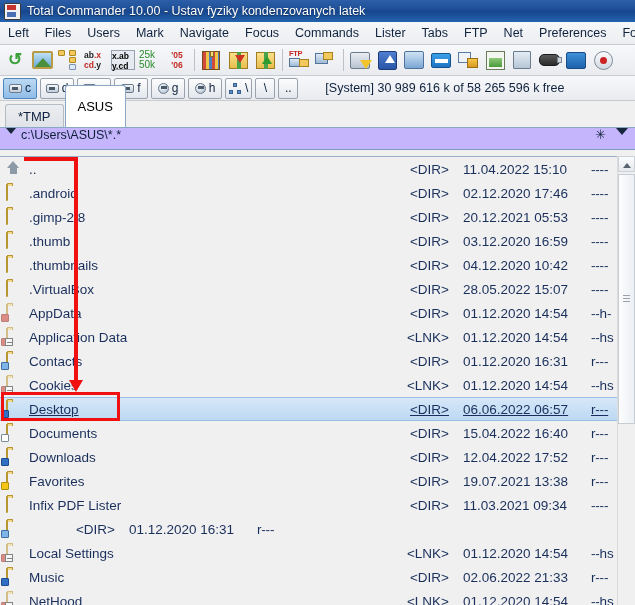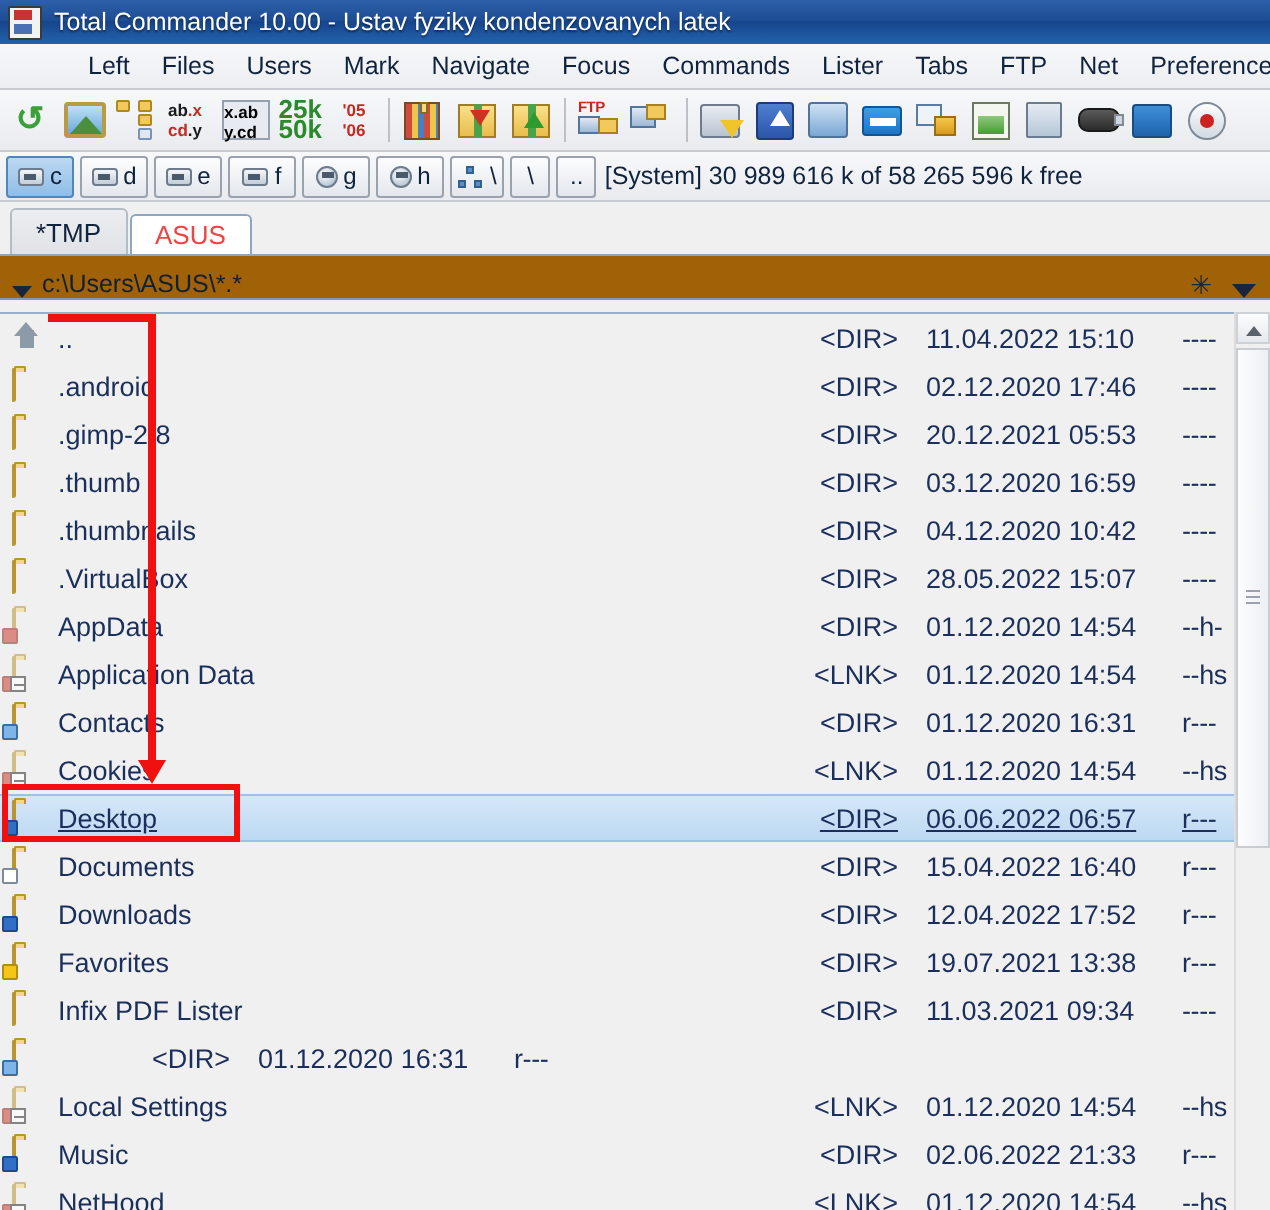--- a/index.html
+++ b/index.html
@@ -31,21 +31,20 @@
   }
 
   
   .menubar{
     height:23px;
     background:linear-gradient(to bottom,#f6f7f9 0%,#eceef1 100%);
     border-bottom:1px solid #c8ccd1;
     display:flex;align-items:center;
     box-sizing:border-box;
     overflow:hidden;
-    padding-left:36px;
   }
   .menuitem{
     font-size:12.5px;color:#10233e;padding:2px 8px;white-space:nowrap;cursor:default;
   }
 
   
   .toolbar{
     height:31px;
     background:linear-gradient(to bottom,#f7f8fa 0%,#e9ebef 100%);
     border-bottom:1px solid #c8ccd1;
@@ -65,21 +64,21 @@
   .g-tree{width:22px;height:20px;position:relative;}
   .g-tree i{position:absolute;width:7px;height:6px;background:#f2c95c;border:1px solid #b08820;box-sizing:border-box;border-radius:1px;}
   .g-tree i:nth-child(1){left:0;top:0;}
   .g-tree i:nth-child(2){left:11px;top:0;}
   .g-tree i:nth-child(3){left:11px;top:7px;}
   .g-tree i:nth-child(4){left:11px;top:14px;background:#dfe9f5;border-color:#7a93b5;}
   .g-abx{width:24px;height:20px;font-size:8.5px;line-height:10px;font-weight:bold;text-align:left;}
   .g-abx span.r{color:#c42a22;}
   .g-abx span.d{color:#1b1b1b;}
   .g-abx2{width:24px;height:20px;font-size:8.5px;line-height:10px;font-weight:bold;text-align:left;background:#e7eaf0;border:1px solid #96a0ae;box-sizing:border-box;}
-  .g-k{width:22px;height:20px;font-size:13px;line-height:10px;font-weight:bold;color:#2b8a2b;text-align:right;}
+  .g-k{width:22px;height:20px;font-size:10px;line-height:10px;font-weight:normal;color:#2b8a2b;text-align:left;}
   .g-y{width:20px;height:20px;font-size:8.5px;line-height:10px;font-weight:bold;color:#c42a22;text-align:center;}
   .g-zip{width:18px;height:19px;background:repeating-linear-gradient(to right,#d14a3c 0 3px,#f0c64a 3px 6px,#4a7fc1 6px 9px);border:1px solid #7a4a20;box-sizing:border-box;position:relative;}
   .g-zip:after{content:"";position:absolute;left:7px;top:-1px;width:4px;height:6px;background:#f7d97a;border:1px solid #8a6a20;box-sizing:border-box;}
   .g-pack{width:19px;height:17px;background:linear-gradient(#fbe08a,#e8bd4c);border:1px solid #a07c22;box-sizing:border-box;position:relative;}
   .g-pack:after{content:"";position:absolute;left:7px;top:-1px;width:4px;height:17px;background:#4aa34a;}
   .g-pack.dn:before{content:"";position:absolute;left:5px;top:2px;width:0;height:0;border-left:5px solid transparent;border-right:5px solid transparent;border-top:8px solid #cc3322;z-index:2;}
   .g-pack.up:before{content:"";position:absolute;left:5px;top:3px;width:0;height:0;border-left:5px solid transparent;border-right:5px solid transparent;border-bottom:8px solid #2f9a2f;z-index:2;}
   .g-ftp{width:22px;height:21px;position:relative;}
   .g-ftp .lbl{position:absolute;top:-1px;left:1px;font-size:7.5px;font-weight:bold;color:#c42a22;letter-spacing:-.3px;}
   .g-ftp .pc{position:absolute;left:1px;top:8px;width:11px;height:9px;background:linear-gradient(#dfe9f5,#9fb9d6);border:1px solid #53749b;box-sizing:border-box;}
@@ -123,50 +122,50 @@
   .drv .dico{width:13px;height:9px;background:linear-gradient(#f4f7fa,#c3ced9);border:1px solid #6d7b8c;border-radius:2px;box-sizing:border-box;position:relative;}
   .drv .dico:after{content:"";position:absolute;left:2px;top:2px;width:6px;height:3px;background:#4b5a6b;}
   .drv .dico.net{border-radius:50%;background:radial-gradient(circle at 40% 35%,#ffffff,#9fb3c8);width:11px;height:11px;}
   .drv .dlbl{font-size:12px;}
   .drv.small{min-width:20px;padding:0 3px;}
   .drv .netico{width:13px;height:11px;position:relative;}
   .drv .netico i{position:absolute;width:4px;height:4px;background:#5b8fc9;border:1px solid #34618f;box-sizing:border-box;}
   .drv .netico i:nth-child(1){left:4px;top:0;}
   .drv .netico i:nth-child(2){left:0;top:7px;}
   .drv .netico i:nth-child(3){left:8px;top:7px;}
-  .sysinfo{font-size:12.5px;color:#10233e;margin-left:1px;white-space:nowrap;}
+  .sysinfo{font-size:12.5px;color:#10233e;margin-left:24px;white-space:nowrap;}
 
   
   .tabrow{
     height:27px;
     background:#f0f0f0;
     display:flex;align-items:flex-end;
     padding-left:5px;box-sizing:border-box;
     border-bottom:1px solid #8aa8c6;
   }
   .tab{
     height:23px;min-width:58px;padding:0 12px;
     display:flex;align-items:center;justify-content:center;
     font-size:13px;color:#10233e;
     background:linear-gradient(to bottom,#eceef1,#dfe2e6);
     border:1px solid #b4bcc4;border-bottom:none;
     border-radius:3px 3px 0 0;
     margin-right:1px;box-sizing:border-box;cursor:default;
   }
   .tab.active{
     background:#ffffff;border-color:#8aa8c6;
-    height:20px;color:#ef4444;
+    height:42px;color:#000000;
     position:relative;z-index:3;
   }
 
   
   .pathbar{
     height:22px;
-    background:#a16207;
-    display:flex;align-items:flex-end;
+    background:#c4b5fd;
+    display:flex;align-items:flex-start;
     padding:0 4px 0 6px;box-sizing:border-box;
     border-bottom:1px solid #7e9bbc;
   }
   .pb-caret{
     width:0;height:0;border-left:5px solid transparent;border-right:5px solid transparent;
     border-top:6px solid #17263d;margin-right:5px;flex:0 0 auto;
   }
   .pb-text{font-size:12.5px;color:#0e1f36;white-space:nowrap;flex:1 1 auto;}
   .pb-star{font-size:13px;color:#17263d;margin-right:10px;line-height:1;}
   .pb-arrow{width:0;height:0;border-left:6px solid transparent;border-right:6px solid transparent;border-top:7px solid #17263d;margin-right:3px;flex:0 0 auto;}

